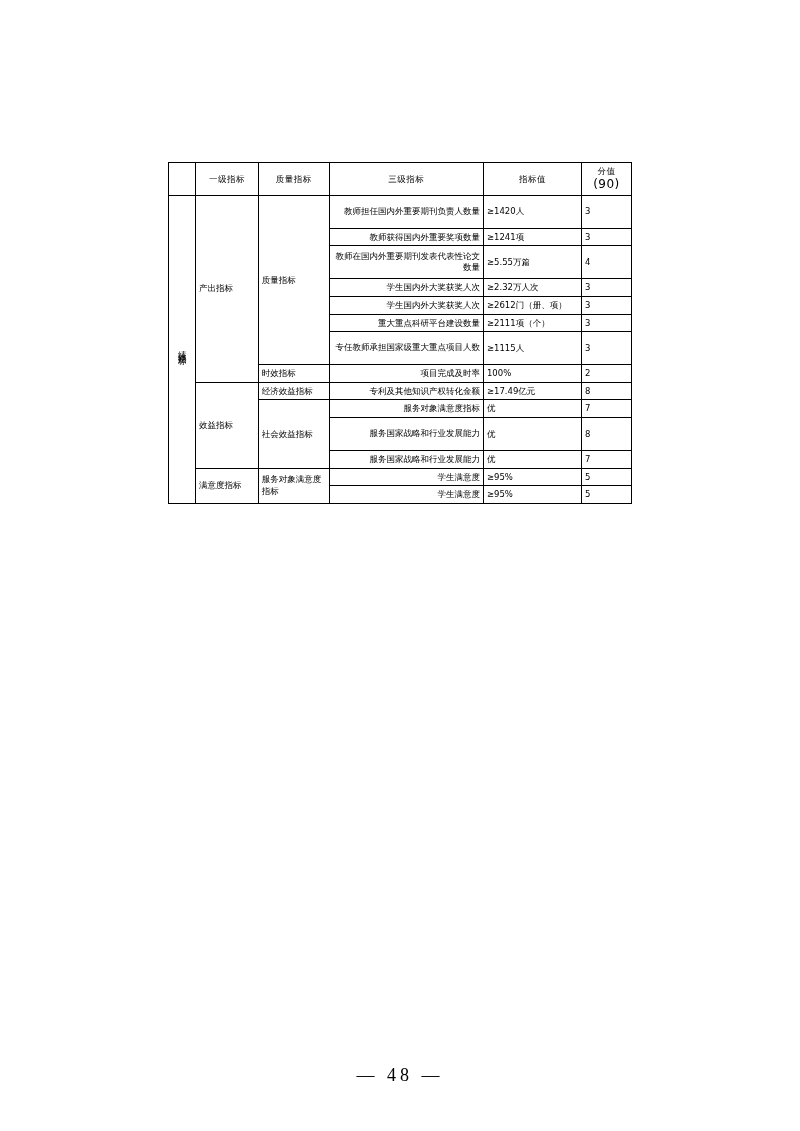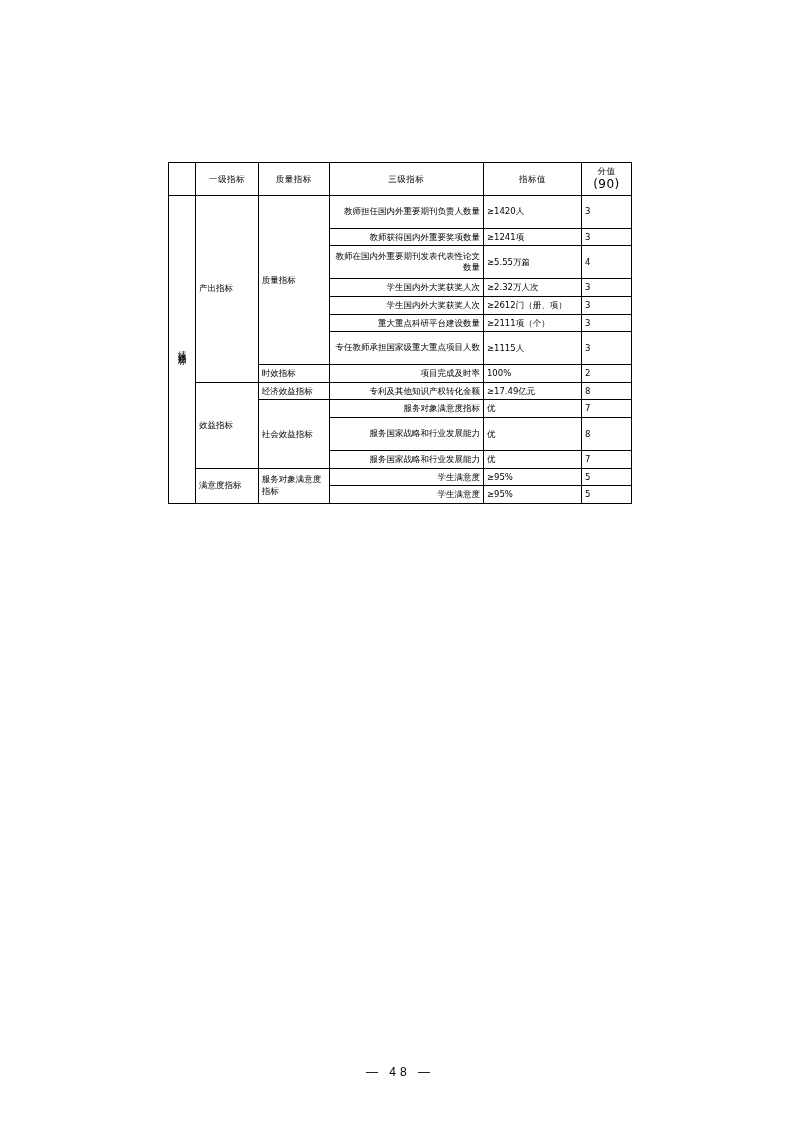--- a/index.html
+++ b/index.html
@@ -74,23 +74,23 @@
   .score-sub {
     display: block;
     font-size: 12px;
   }
   .page-number {
     position: absolute;
     left: 0;
     top: 1050px;
     width: 800px;
     text-align: center;
-    font-size: 12px;
+    font-size: 18px;
     letter-spacing: 4px;
-    font-family: Liberation Sans, sans-serif;
+    font-family: Liberation Serif, serif;
   }
 </style>
 </head>
 <body>
 
 <div class="page">
 
   <div class="table-wrap">
     <table class="perf">
       <colgroup>

